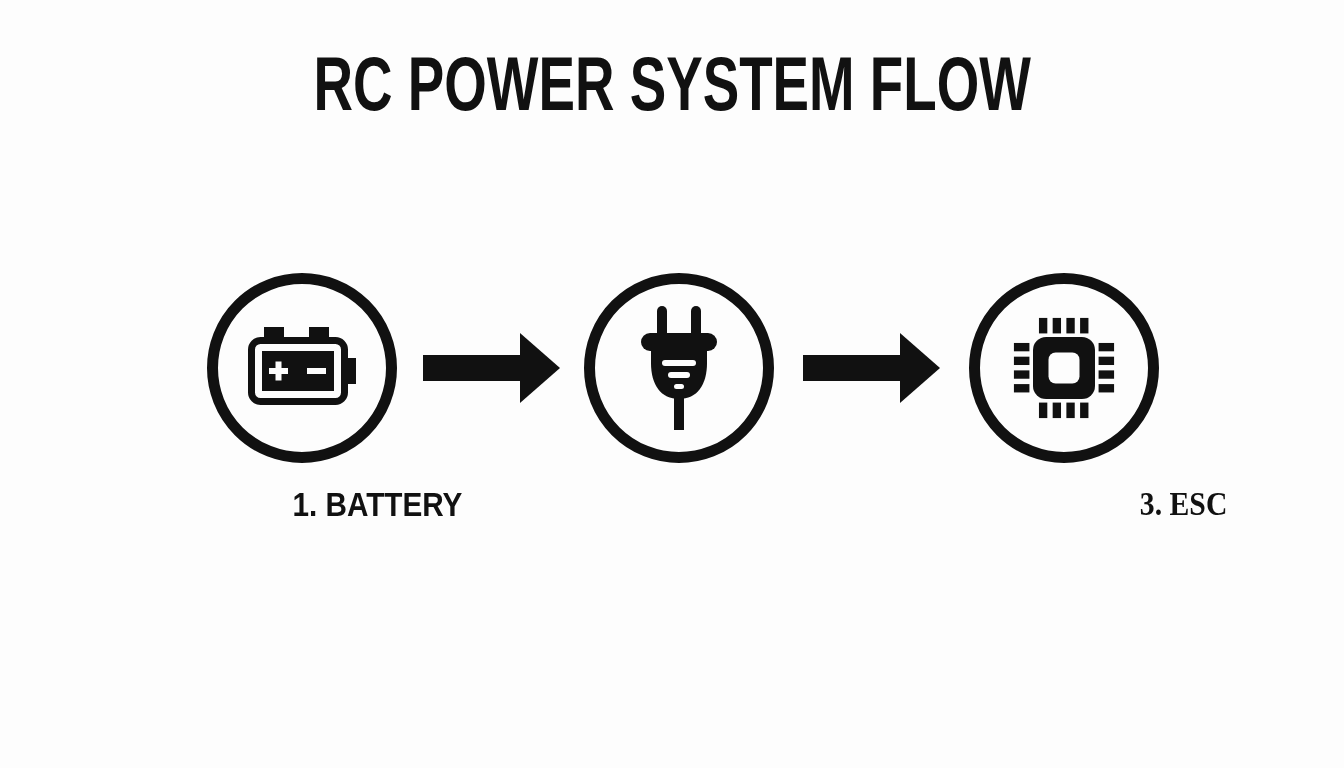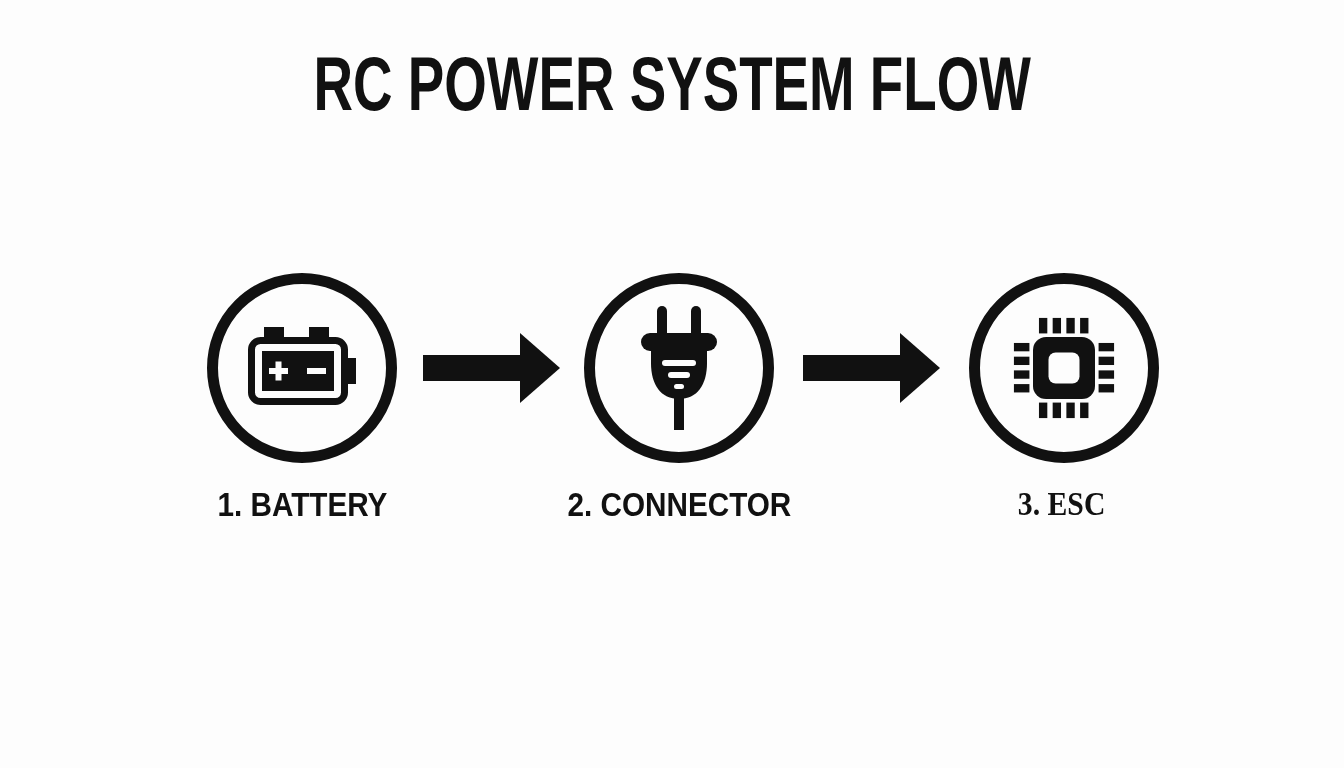--- a/index.html
+++ b/index.html
@@ -59,21 +59,21 @@
     width: 137px; height: 70px;
     top: 333px;
   }
   .flow-arrow.a1 { left: 423px; }
   .flow-arrow.a2 { left: 803px; }
   
   .node-label {
     position: absolute;
     top: 486px;
     width: 340px;
-    text-align: center;
+    text-align: right;
     font-size: 33px;
     font-weight: 700;
     color: var(--ink);
     white-space: nowrap;
   }
   .node-label .squeeze {
     display: inline-block;
     transform: scaleX(0.9);
     transform-origin: 50% 50%;
   }
@@ -150,20 +150,17 @@
       <rect class="ink" x="81" y="65.5" width="13" height="7"></rect>
 
       <rect class="ink" x="26" y="26" width="52" height="52" rx="11"></rect>
       <rect class="paper" x="39" y="39" width="26" height="26" rx="6"></rect>
     </svg>
   </div>
 
   <div class="node-label l1">
     <span class="squeeze">1. BATTERY</span>
   </div>
-  <div class="node-label l2">
-    <span class="squeeze">2. CONNECTOR</span>
-  </div>
   <div class="node-label l3">
     <span class="squeeze">3. ESC</span>
   </div>
 
 </div>
 
 </body></html>

